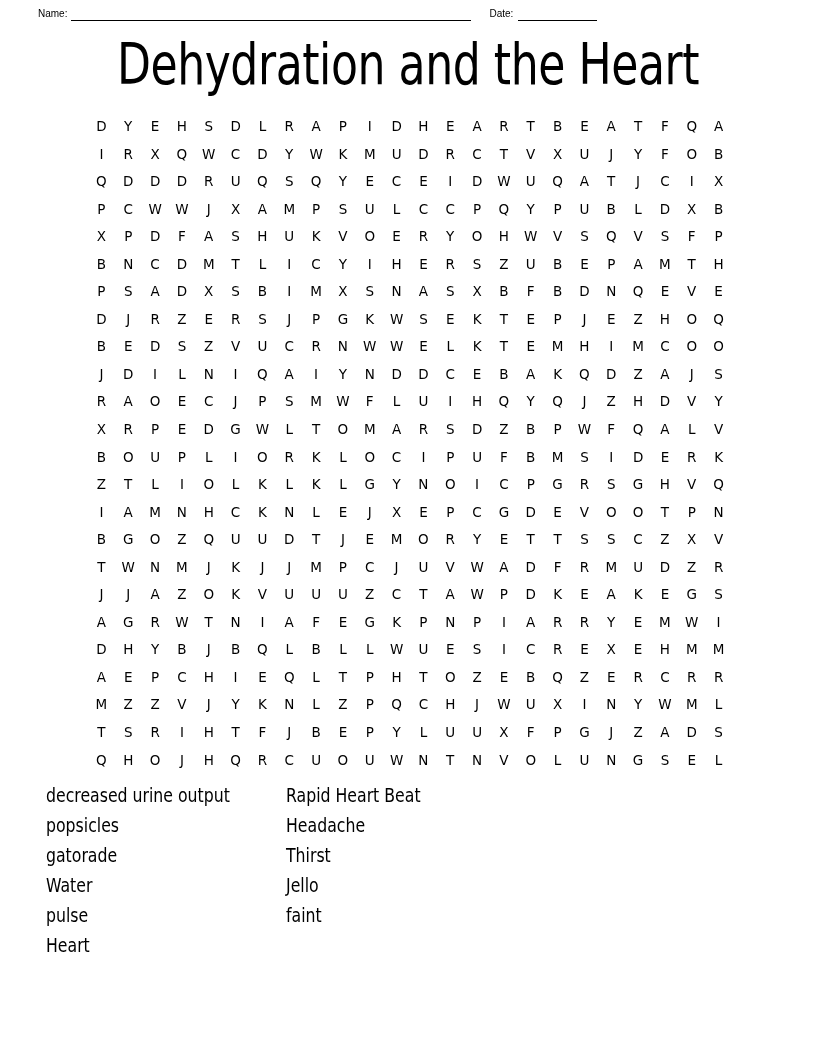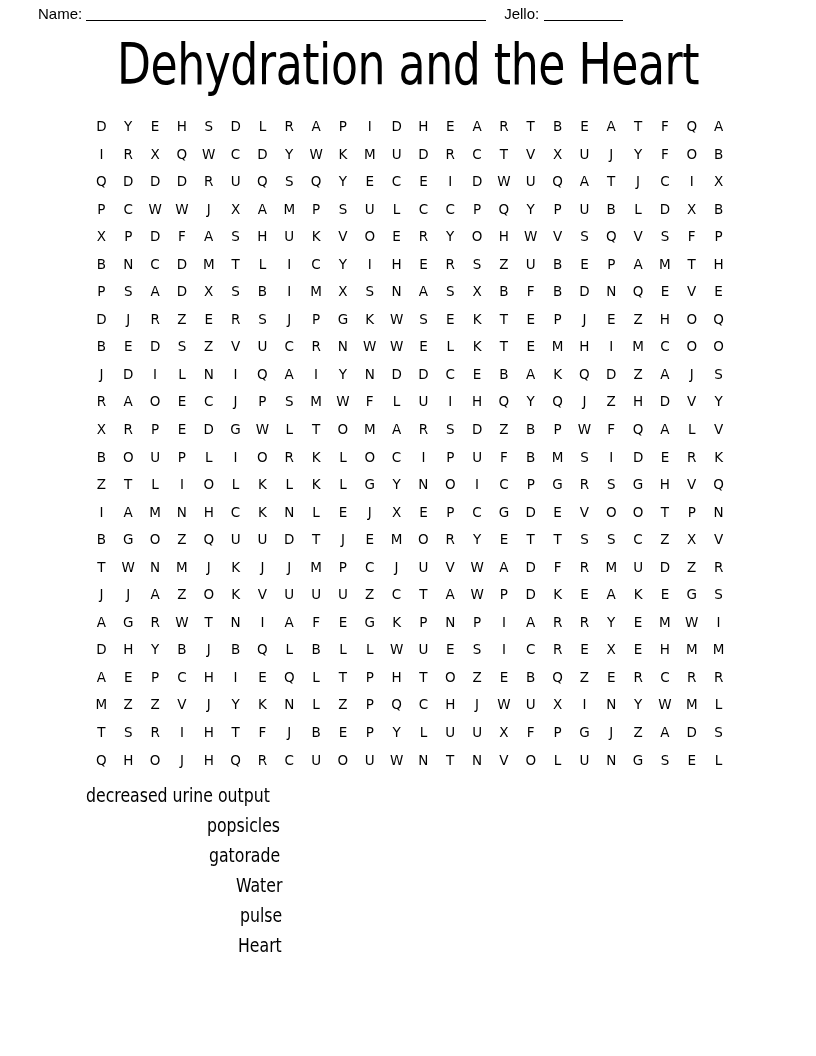--- a/index.html
+++ b/index.html
@@ -21,21 +21,21 @@
     position: absolute;
     left: 0;
     top: 0;
     width: 816px;
     height: 26px;
     display: flex;
     align-items: center;
   }
   .nd-label {
     font-family: "Liberation Sans", sans-serif;
-    font-size: 15px;
+    font-size: 10px;
     line-height: 15px;
     color: #000;
     white-space: nowrap;
   }
   #name-label { margin-left: 38px; }
   .nd-rule {
     border-bottom: 1px solid #000;
     height: 1px;
     align-self: flex-end;
     margin-bottom: 5px;
@@ -87,21 +87,20 @@
     position: absolute;
     left: 46px;
     top: 780px;
     width: 730px;
     display: flex;
     gap: 0px;
   }
   .word-column {
     display: flex;
     flex-direction: column;
-    align-items: flex-end;
   }
   #word-column-0 { width: 240px; }
   #word-column-1 { width: 240px; }
   #word-column-2 { width: 240px; }
   .word-item {
     font-family: "DejaVu Sans Condensed", "Liberation Sans Narrow", "Liberation Sans", sans-serif;
     font-size: 19px;
     line-height: 30px;
     height: 30px;
     color: #000;
@@ -109,21 +108,21 @@
     transform: scaleX(0.92);
     transform-origin: left center;
   }
 </style>
 </head>
 <body>
 
 <div id="name-date-row">
   <span id="name-label" class="nd-label">Name:</span>
   <span id="name-rule" class="nd-rule"></span>
-  <span id="date-label" class="nd-label">Jello:</span>
+  <span id="date-label" class="nd-label">Date:</span>
   <span id="date-rule" class="nd-rule"></span>
 </div>
 
 <div id="puzzle-title">Dehydration and the Heart</div>
 
 <div id="letter-grid">
     <div class="grid-cell">D</div>
     <div class="grid-cell">Y</div>
     <div class="grid-cell">E</div>
     <div class="grid-cell">H</div>
@@ -703,13 +702,20 @@
 
 <div id="word-list">
     <div class="word-column" id="word-column-0">
       <div class="word-item">decreased urine output</div>
       <div class="word-item">popsicles</div>
       <div class="word-item">gatorade</div>
       <div class="word-item">Water</div>
       <div class="word-item">pulse</div>
       <div class="word-item">Heart</div>
     </div>
+    <div class="word-column" id="word-column-1">
+      <div class="word-item">Rapid Heart Beat</div>
+      <div class="word-item">Headache</div>
+      <div class="word-item">Thirst</div>
+      <div class="word-item">Jello</div>
+      <div class="word-item">faint</div>
+    </div>
   </div>
 
 </body></html>

